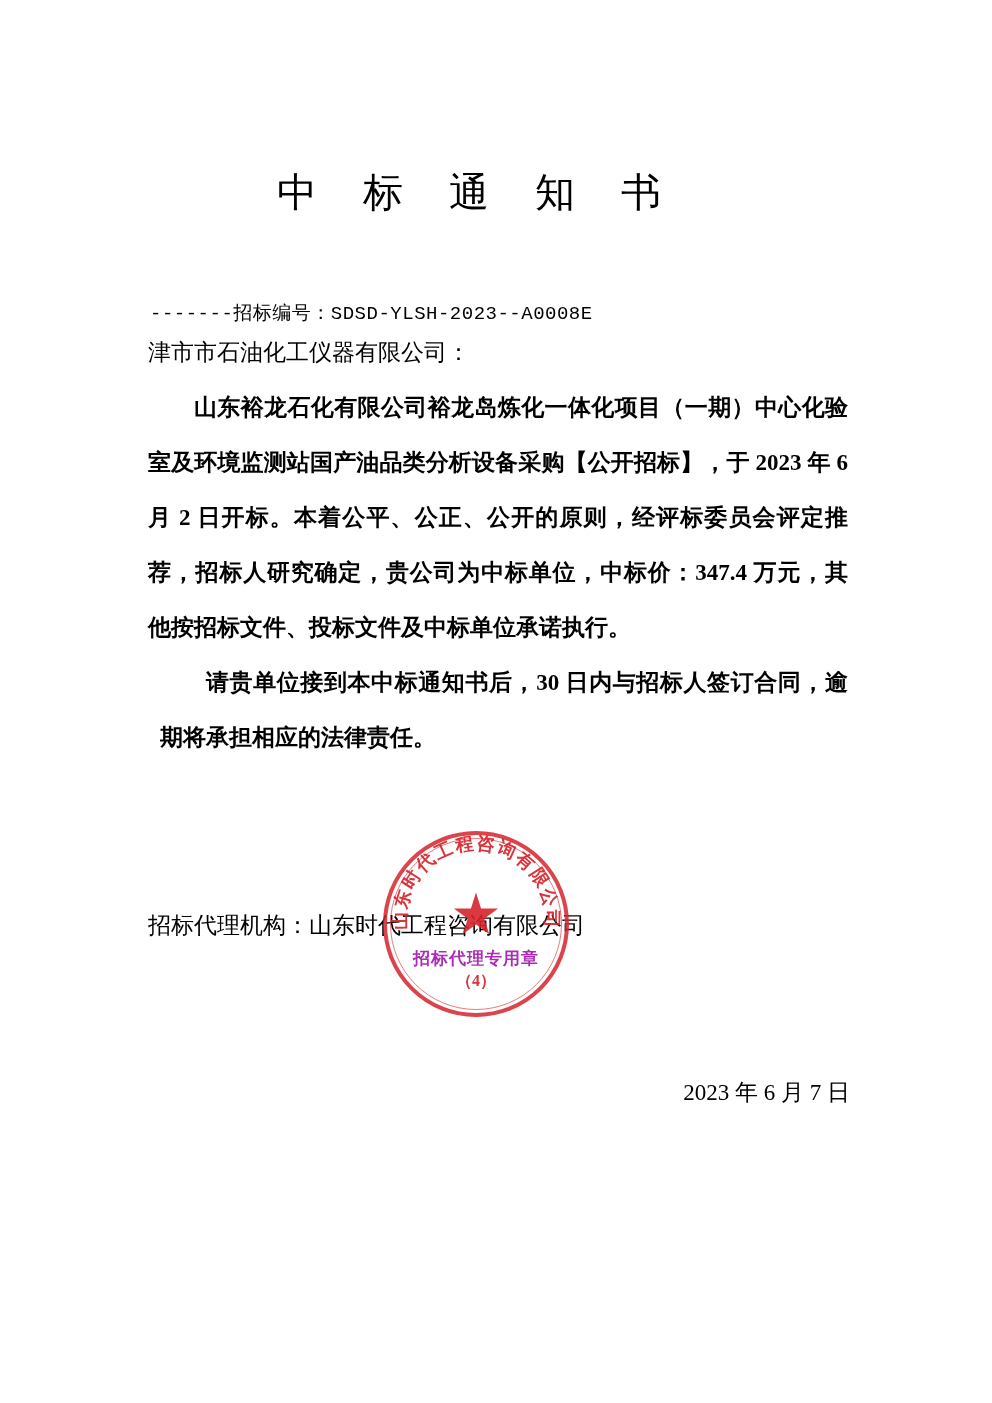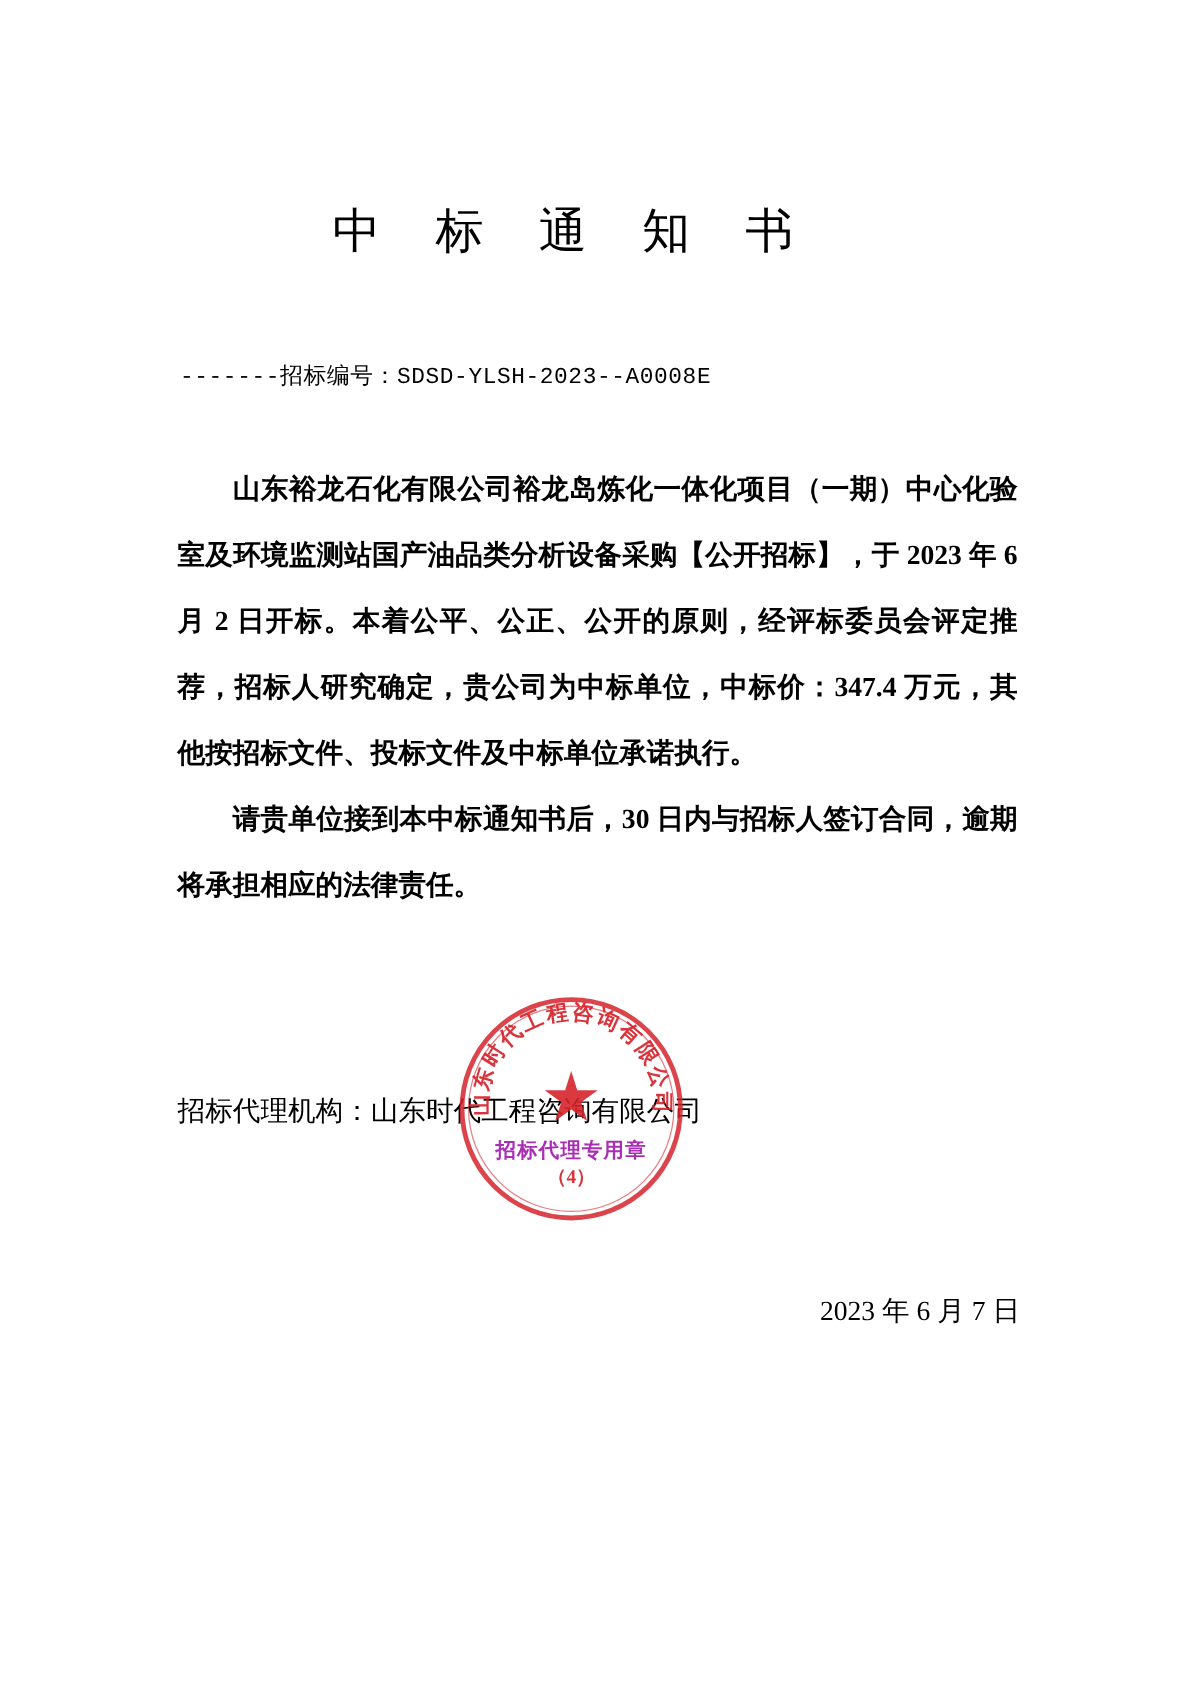--- a/index.html
+++ b/index.html
@@ -58,20 +58,21 @@
     text-align: justify;
     text-justify: inter-ideograph;
     font-weight: bold;
   }
   .body-text p {
     margin: 0;
     text-indent: 2em;
   }
   .body-text p + p {
     margin-top: 0px;
+    margin-left: 12px;
   }
 
   .agency-line {
     position: absolute;
     top: 910px;
     left: 148px;
     font-size: 23px;
     white-space: nowrap;
   }
 
@@ -166,20 +167,21 @@
 </style>
 </head>
 <body>
 
 <div class="page">
 
   <div class="doc-title">中 标 通 知 书</div>
 
   <div class="bid-number">-------招标编号：SDSD-YLSH-2023--A0008E</div>
 
+  <div class="addressee">津市市石油化工仪器有限公司：</div>
 
   <div class="body-text">
     <p>山东裕龙石化有限公司裕龙岛炼化一体化项目（一期）中心化验室及环境监测站国产油品类分析设备采购【公开招标】，于 2023 年 6 月 2 日开标。本着公平、公正、公开的原则，经评标委员会评定推荐，招标人研究确定，贵公司为中标单位，中标价：347.4 万元，其他按招标文件、投标文件及中标单位承诺执行。</p>
     <p>请贵单位接到本中标通知书后，30 日内与招标人签订合同，逾期将承担相应的法律责任。</p>
   </div>
 
   <div class="agency-line">招标代理机构：山东时代工程咨询有限公司</div>
 
   <div class="seal">
     <div class="ring"></div>

